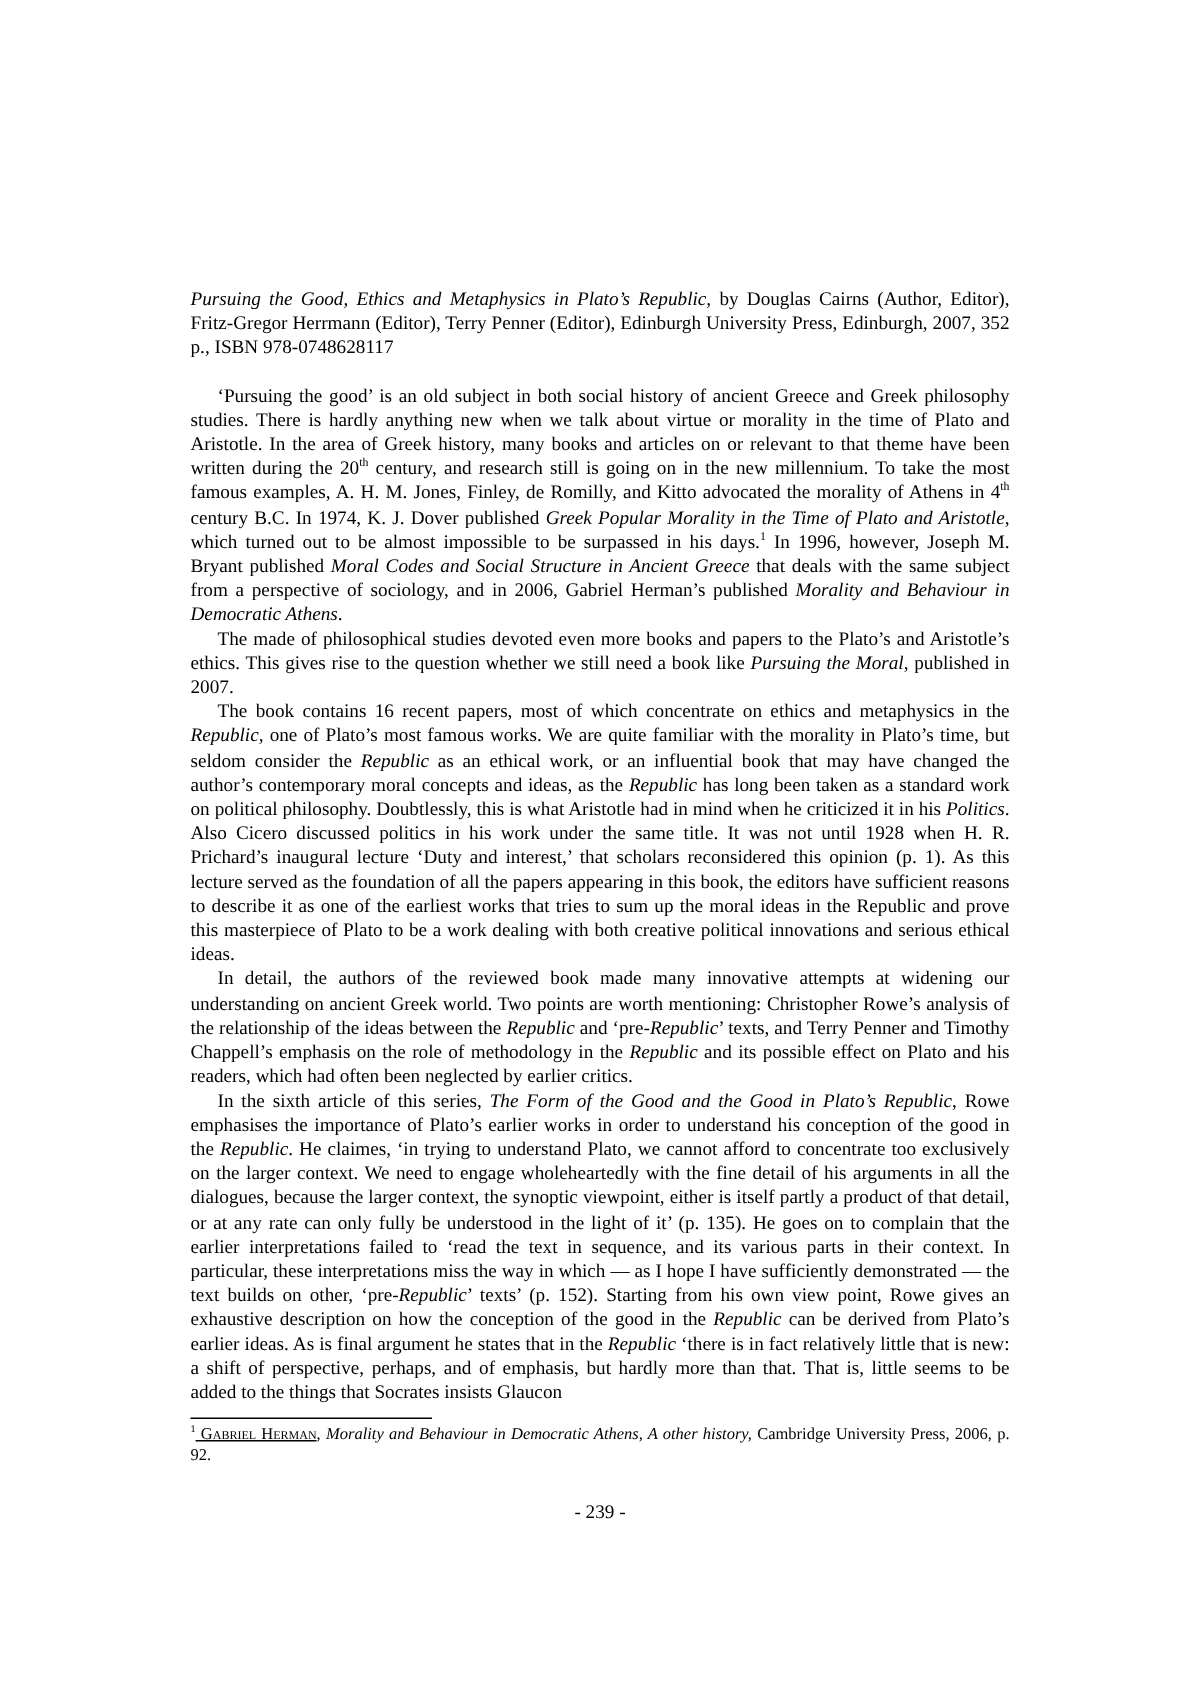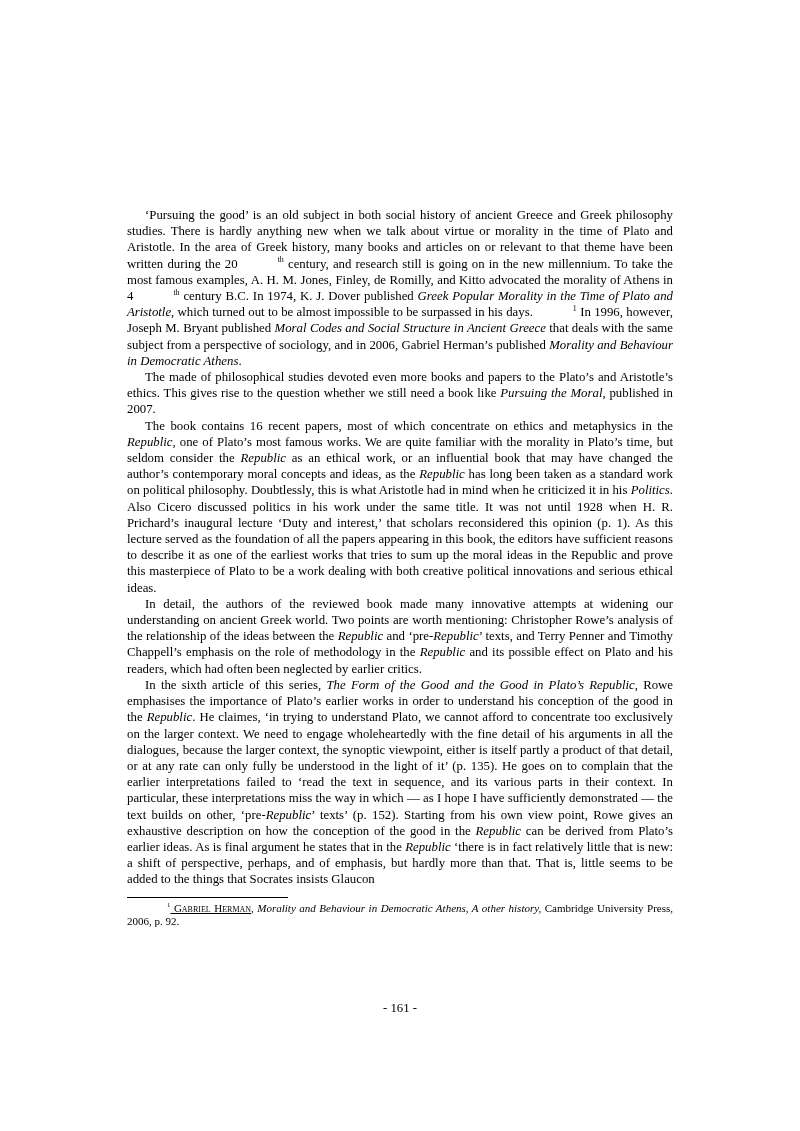--- a/index.html
+++ b/index.html
@@ -27,21 +27,21 @@
   }
   .body-para {
     margin: 0;
     font-size: 12.8px;
     line-height: 16.2px;
     text-align: justify;
     text-indent: 18px;
   }
   .body-para.first { margin-top: 16px; }
   .run-i { font-style: italic; }
-  .run-sup { vertical-align: super; font-size: 0.62em; line-height: 0; margin-left: 40px; }
+  .run-sup { vertical-align: super; font-size: 0.62em; line-height: 0; }
   .run-sc { font-variant: small-caps; text-decoration: underline; }
   .footnote-rule {
     border: 0;
     border-top: 1px solid #000;
     width: 161px;
     margin: 9px 0 4px 0;
   }
   .footnote {
     margin: 0;
     font-size: 11px;
@@ -56,31 +56,32 @@
     text-align: center;
     font-size: 12.8px;
   }
 </style>
 </head>
 <body>
 
 <div class="page">
   <div class="content">
 
+    <p class="citation"><span class="run run-i">Pursuing the Good, Ethics and Metaphysics in Plato’s Republic,</span><span class="run"> by Douglas Cairns (Author, Editor), Fritz-Gregor Herrmann (Editor), Terry Penner (Editor), Edinburgh University Press, Edinburgh, 2007, 352 p., ISBN 978-0748628117</span></p>
 
     <p class="body-para first"><span class="run">‘Pursuing the good’ is an old subject in both social history of ancient Greece and Greek philosophy studies. There is hardly anything new when we talk about virtue or morality in the time of Plato and Aristotle. In the area of Greek history, many books and articles on or relevant to that theme have been written during the 20</span><span class="run run-sup">th</span><span class="run"> century, and research still is going on in the new millennium. To take the most famous examples, A. H. M. Jones, Finley, de Romilly, and Kitto advocated the morality of Athens in 4</span><span class="run run-sup">th</span><span class="run"> century B.C. In 1974, K. J. Dover published </span><span class="run run-i">Greek Popular Morality in the Time of Plato and Aristotle</span><span class="run">, which turned out to be almost impossible to be surpassed in his days.</span><span class="run run-sup">1</span><span class="run"> In 1996, however, Joseph M. Bryant published </span><span class="run run-i">Moral Codes and Social Structure in Ancient Greece</span><span class="run"> that deals with the same subject from a perspective of sociology, and in 2006, Gabriel Herman’s published </span><span class="run run-i">Morality and Behaviour in Democratic Athens</span><span class="run">.</span></p>
 
     <p class="body-para"><span class="run">The made of philosophical studies devoted even more books and papers to the Plato’s and Aristotle’s ethics. This gives rise to the question whether we still need a book like </span><span class="run run-i">Pursuing the Moral</span><span class="run">, published in 2007.</span></p>
 
     <p class="body-para"><span class="run">The book contains 16 recent papers, most of which concentrate on ethics and metaphysics in the </span><span class="run run-i">Republic</span><span class="run">, one of Plato’s most famous works. We are quite familiar with the morality in Plato’s time, but seldom consider the </span><span class="run run-i">Republic</span><span class="run"> as an ethical work, or an influential book that may have changed the author’s contemporary moral concepts and ideas, as the </span><span class="run run-i">Republic</span><span class="run"> has long been taken as a standard work on political philosophy. Doubtlessly, this is what Aristotle had in mind when he criticized it in his </span><span class="run run-i">Politics</span><span class="run">. Also Cicero discussed politics in his work under the same title. It was not until 1928 when H. R. Prichard’s inaugural lecture ‘Duty and interest,’ that scholars reconsidered this opinion (p. 1). As this lecture served as the foundation of all the papers appearing in this book, the editors have sufficient reasons to describe it as one of the earliest works that tries to sum up the moral ideas in the Republic and prove this masterpiece of Plato to be a work dealing with both creative political innovations and serious ethical ideas.</span></p>
 
     <p class="body-para"><span class="run">In detail, the authors of the reviewed book made many innovative attempts at widening our understanding on ancient Greek world. Two points are worth mentioning: Christopher Rowe’s analysis of the relationship of the ideas between the </span><span class="run run-i">Republic</span><span class="run"> and ‘pre-</span><span class="run run-i">Republic</span><span class="run">’ texts, and Terry Penner and Timothy Chappell’s emphasis on the role of methodology in the </span><span class="run run-i">Republic</span><span class="run"> and its possible effect on Plato and his readers, which had often been neglected by earlier critics.</span></p>
 
     <p class="body-para"><span class="run">In the sixth article of this series, </span><span class="run run-i">The Form of the Good and the Good in Plato’s Republic</span><span class="run">, Rowe emphasises the importance of Plato’s earlier works in order to understand his conception of the good in the </span><span class="run run-i">Republic</span><span class="run">. He claimes, ‘in trying to understand Plato, we cannot afford to concentrate too exclusively on the larger context. We need to engage wholeheartedly with the fine detail of his arguments in all the dialogues, because the larger context, the synoptic viewpoint, either is itself partly a product of that detail, or at any rate can only fully be understood in the light of it’ (p. 135). He goes on to complain that the earlier interpretations failed to ‘read the text in sequence, and its various parts in their context. In particular, these interpretations miss the way in which — as I hope I have sufficiently demonstrated — the text builds on other, ‘pre-</span><span class="run run-i">Republic</span><span class="run">’ texts’ (p. 152). Starting from his own view point, Rowe gives an exhaustive description on how the conception of the good in the </span><span class="run run-i">Republic</span><span class="run"> can be derived from Plato’s earlier ideas. As is final argument he states that in the </span><span class="run run-i">Republic</span><span class="run"> ‘there is in fact relatively little that is new: a shift of perspective, perhaps, and of emphasis, but hardly more than that. That is, little seems to be added to the things that Socrates insists Glaucon</span></p>
 
     <hr class="footnote-rule">
 
     <p class="footnote"><span class="run run-sup">1</span><span class="run run-sc"> Gabriel Herman</span><span class="run">, </span><span class="run run-i">Morality and Behaviour in Democratic Athens, A other history,</span><span class="run"> Cambridge University Press, 2006, p. 92.</span></p>
 
   </div>
 
-  <div class="page-number">- 161 -</div>
+  <div class="page-number">- 239 -</div>
 </div>
 
 </body></html>

